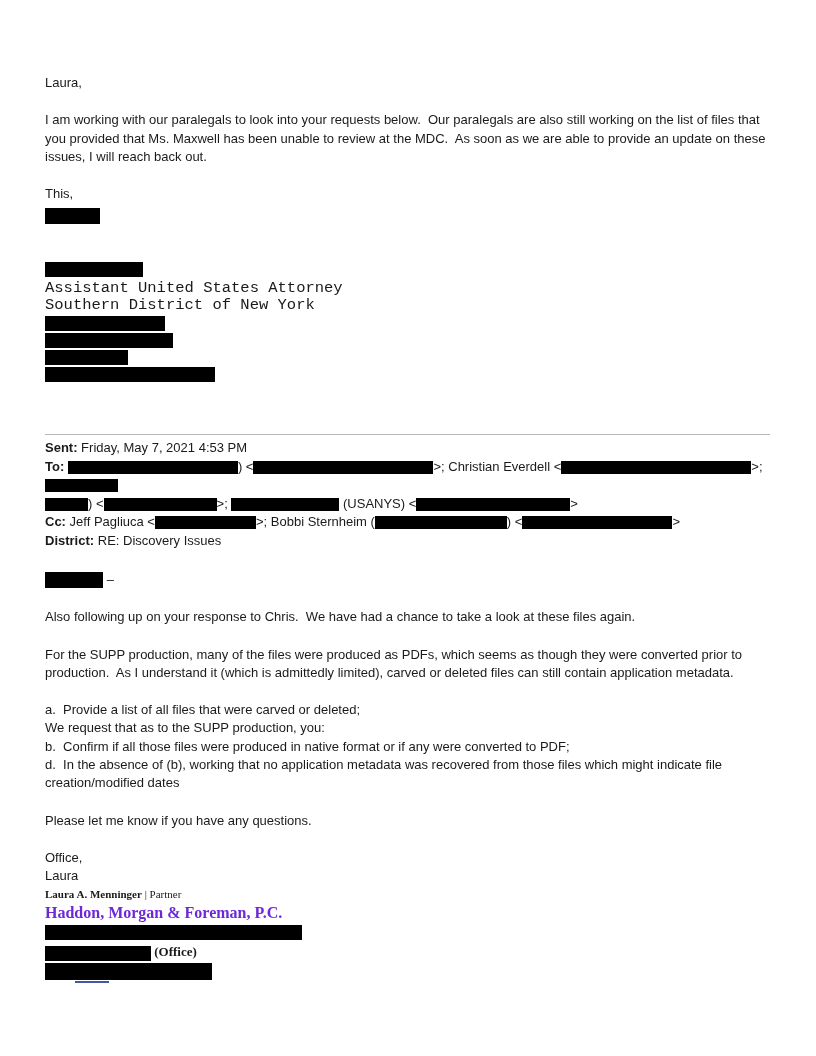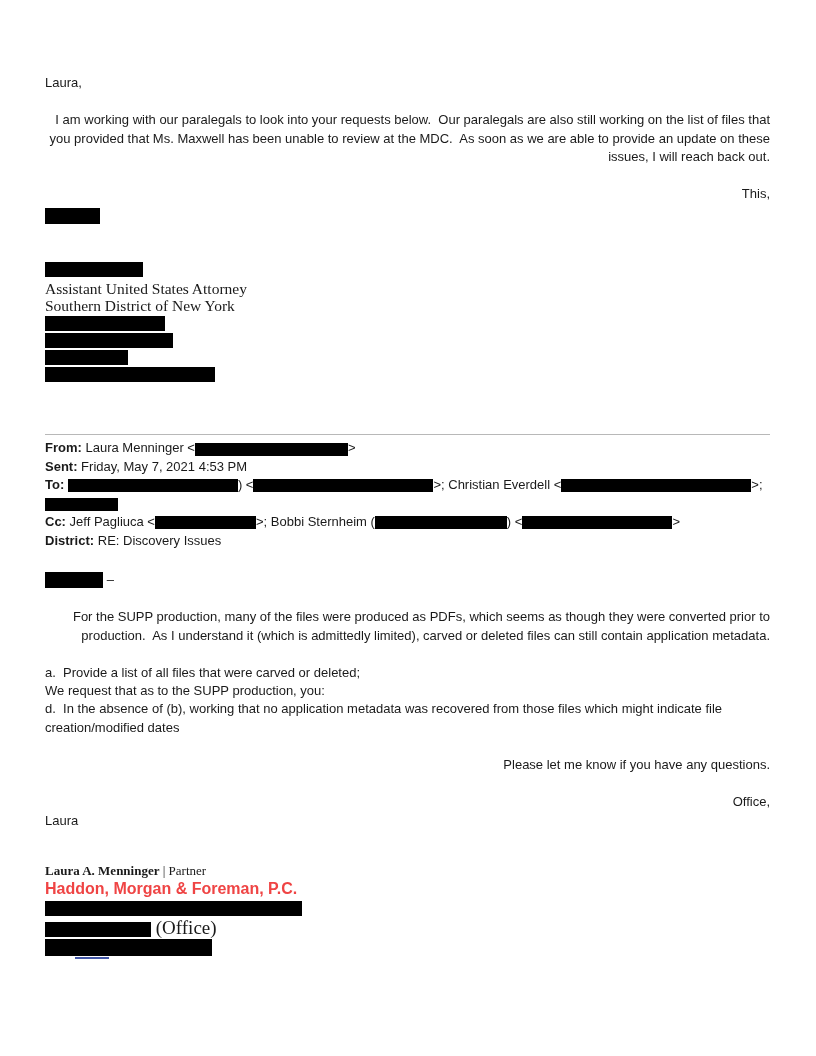--- a/index.html
+++ b/index.html
@@ -6,54 +6,54 @@
   .page{
     width:816px;height:1056px;box-sizing:border-box;
     background:#ffffff;position:relative;
     padding:52px 46px 0 45px;
     font-family:"Liberation Sans",sans-serif;
     color:#1a1a1a;
   }
   .sans{font-size:13px;line-height:18.3px;margin-top:22px;}
   .pre{white-space:pre-wrap;}
   .b{font-weight:bold;}
-  .serif{font-family:Liberation Serif, serif;}
+  .serif{font-family:Liberation Mono, monospace;}
 
   
   .bar{display:inline-block;background:#000;height:13px;vertical-align:middle;}
   .bar.block{display:block;}
   .bar.tall{height:16px;}
   .bar.sig{height:15px;}
 
   
-  .p-gap{margin-top:19px;text-align:right;}
+  .p-gap{margin-top:19px;}
   .reply-body{max-width:727px;}
 
   
   .aus-sig{margin-top:38px;font-size:15.5px;line-height:17px;}
   .aus-sig .bar.block{margin-top:2px;margin-bottom:3px;}
   .aus-sig .bar.stack{margin-top:2px;margin-bottom:0;}
 
   
   .divider{border:none;border-top:1px solid #b8b8b8;margin:52px 0 4px 0;}
 
   
   .hdr{font-size:13px;line-height:18.4px;}
   .hdr .bar{height:13px;}
 
   
   .msg{font-size:13px;line-height:18.3px;}
   .greet-line{margin-top:21px;}
   .list{margin-top:19px;}
   .bottom-sig{margin-top:0;}
-  .sig-name-line{font-family:"Liberation Serif",serif;font-size:13px;line-height:19px;margin-top:31px;}
+  .sig-name-line{font-family:"Liberation Serif",serif;font-size:11px;line-height:19px;}
   .sig-name-line .name{font-weight:bold;}
-  .firm-line{font-family:Liberation Sans, sans-serif;font-size:16px;line-height:18px;font-weight:bold;color:#ef4444;}
+  .firm-line{font-family:Liberation Serif, serif;font-size:16px;line-height:18px;font-weight:bold;color:#6d28d9;}
   .contact .bar.block{margin-top:3px;}
-  .office-line{font-family:"Liberation Serif",serif;font-size:19px;line-height:18px;margin-top:3px;}
+  .office-line{font-family:"Liberation Serif",serif;font-size:13px;line-height:18px;margin-top:3px;font-weight:bold;}
   .office-line .bar{height:15px;}
   .link-frag{width:34px;height:2px;background:#4156a6;margin-left:30px;margin-top:1px;}
 </style>
 </head>
 <body>
 
 <div class="page">
 
   <div class="sans">Laura,</div>
   <div class="sans pre p-gap reply-body">I am working with our paralegals to look into your requests below.  Our paralegals are also still working on the list of files that you provided that Ms. Maxwell has been unable to review at the MDC.  As soon as we are able to provide an update on these issues, I will reach back out.</div>
@@ -66,33 +66,35 @@
     <div>Southern District of New York</div>
     <span class="bar sig block stack" style="width:120px;"></span>
     <span class="bar sig block stack" style="width:128px;"></span>
     <span class="bar sig block stack" style="width:83px;"></span>
     <span class="bar sig block stack" style="width:170px;"></span>
   </div>
 
   <hr class="divider">
 
   <div class="hdr">
-    <div><span class="b">From:</span><span class="pre"> Laura Menninger &lt;</span><span class="bar" style="width:153px;"></span><span>&gt;</span></div>
     <div><span class="b">Sent:</span><span class="pre"> Friday, May 7, 2021 4:53 PM</span></div>
     <div><span class="b">To:</span> <span class="bar" style="width:170px;"></span><span class="pre">) &lt;</span><span class="bar" style="width:180px;"></span><span class="pre">&gt;; Christian Everdell &lt;</span><span class="bar" style="width:190px;"></span><span class="pre">&gt;; </span><span class="bar" style="width:73px;"></span></div>
+    <div><span class="bar" style="width:43px;"></span><span class="pre">) &lt;</span><span class="bar" style="width:113px;"></span><span class="pre">&gt;; </span><span class="bar" style="width:108px;"></span><span class="pre"> (USANYS) &lt;</span><span class="bar" style="width:154px;"></span><span>&gt;</span></div>
     <div><span class="b">Cc:</span><span class="pre"> Jeff Pagliuca &lt;</span><span class="bar" style="width:101px;"></span><span class="pre">&gt;; Bobbi Sternheim (</span><span class="bar" style="width:132px;"></span><span class="pre">) &lt;</span><span class="bar" style="width:150px;"></span><span>&gt;</span></div>
     <div><span class="b">District:</span><span class="pre"> RE: Discovery Issues</span></div>
   </div>
 
   <div class="msg">
     <div class="greet-line"><span class="bar tall" style="width:58px;"></span> <span>–</span></div>
+    <div class="pre p-gap">Also following up on your response to Chris.  We have had a chance to take a look at these files again.</div>
     <div class="pre p-gap">For the SUPP production, many of the files were produced as PDFs, which seems as though they were converted prior to production.  As I understand it (which is admittedly limited), carved or deleted files can still contain application metadata.</div>
     <div class="list">
       <div class="pre">a.  Provide a list of all files that were carved or deleted;</div>
       <div class="pre">We request that as to the SUPP production, you:</div>
+      <div class="pre">b.  Confirm if all those files were produced in native format or if any were converted to PDF;</div>
       <div class="pre">d.  In the absence of (b), working that no application metadata was recovered from those files which might indicate file creation/modified dates</div>
     </div>
     <div class="pre p-gap">Please let me know if you have any questions.</div>
     <div class="p-gap">Office,</div>
     <div>Laura</div>
   </div>
 
   <div class="bottom-sig contact">
     <div class="sig-name-line"><span class="name">Laura A. Menninger</span><span class="pre"> | </span><span>Partner</span></div>
     <div class="firm-line">Haddon, Morgan &amp; Foreman, P.C.</div>

